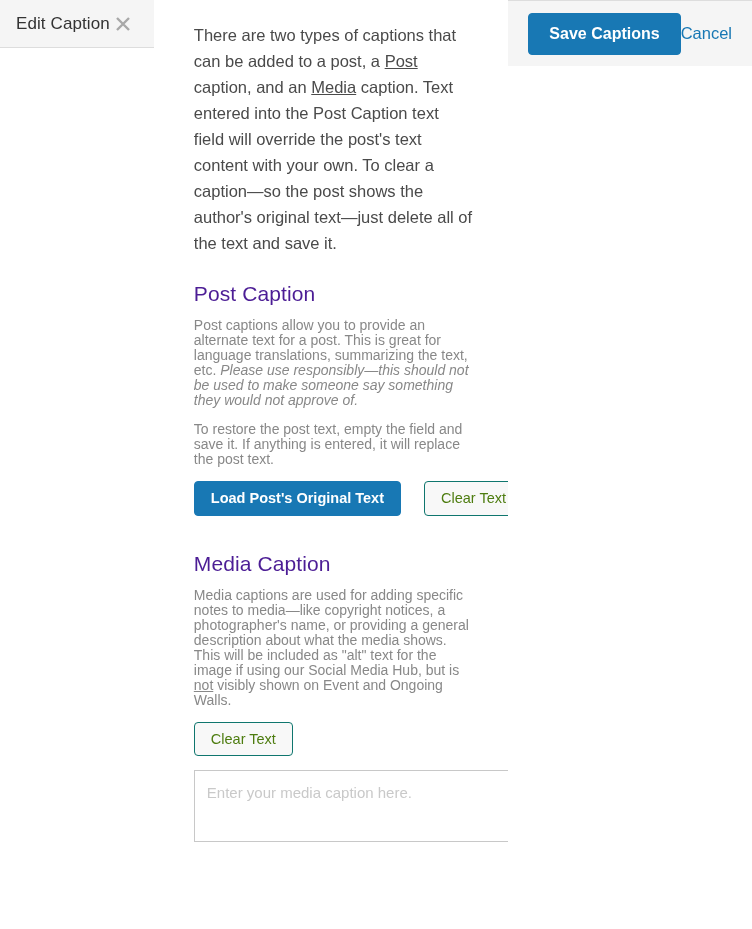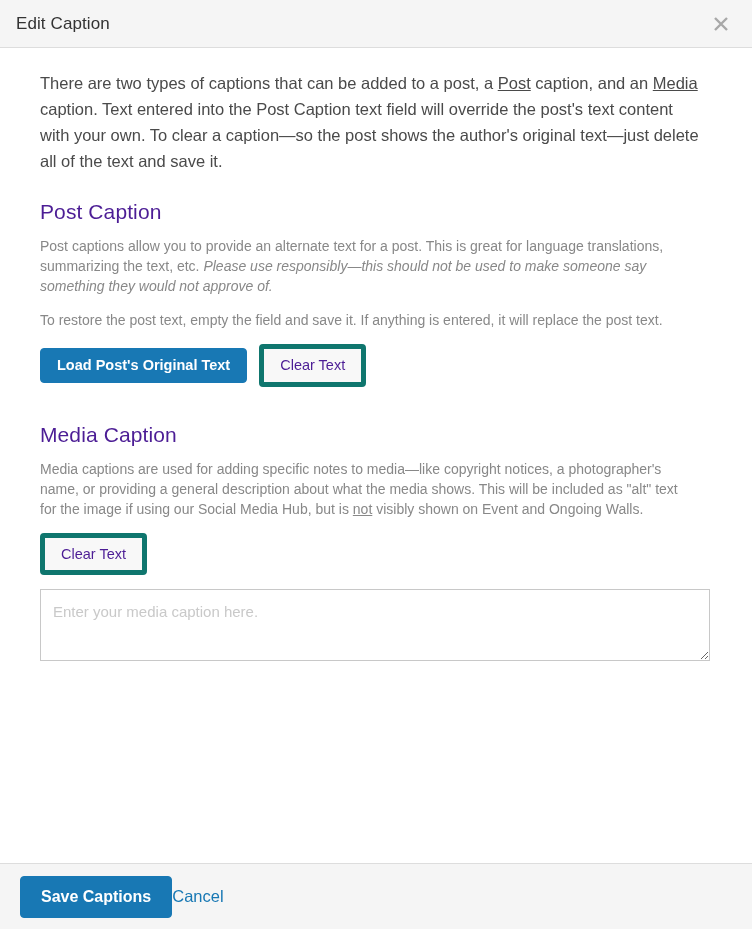--- a/index.html
+++ b/index.html
@@ -12,21 +12,20 @@
     background: #ffffff;
     font-family: "Liberation Sans", sans-serif;
     color: #333333;
     overflow: hidden;
   }
 
   .modal {
     width: 752px;
     height: 929px;
     display: flex;
-    flex-direction: column;
     background: #ffffff;
     box-sizing: border-box;
   }
 
   
   .modal-header {
     height: 48px;
     min-height: 48px;
     background: #f5f5f5;
     border-bottom: 1px solid #dddddd;
@@ -75,36 +74,36 @@
   .section-heading {
     font-size: 21px;
     color: #4c1d95;
     margin: 0 0 12px 0;
     font-weight: normal;
     letter-spacing: 0.1px;
   }
 
   .desc {
     font-size: 14px;
-    line-height: 20px;
+    line-height: 15px;
     color: #888888;
     margin: 0 0 14px 0;
     max-width: 655px;
   }
   .desc em {
     font-style: italic;
   }
   .desc u {
     text-decoration: underline;
   }
 
   .btn-row {
     display: flex;
     align-items: center;
-    gap: 12px;
+    gap: 23px;
     margin: 0 0 14px 0;
   }
 
   .btn {
     font-family: "Liberation Sans", sans-serif;
     font-size: 14.5px;
     border-radius: 4px;
     padding: 9px 16px;
     cursor: pointer;
     box-sizing: border-box;
@@ -112,22 +111,22 @@
     white-space: nowrap;
   }
   .btn-primary {
     background: #1878b4;
     border: 1px solid #1878b4;
     color: #ffffff;
     font-weight: bold;
   }
   .btn-outline {
     background: #f8f8f8;
-    border: 5px solid #0f766e;
-    color: #4c1d95;
+    border: 1px solid #0f766e;
+    color: #4d7c0f;
   }
 
   .caption-textarea {
     display: block;
     width: 670px;
     box-sizing: border-box;
     border: 1px solid #c8c8c8;
     background: #fafafa;
     font-family: "Liberation Sans", sans-serif;
     font-size: 15px;

